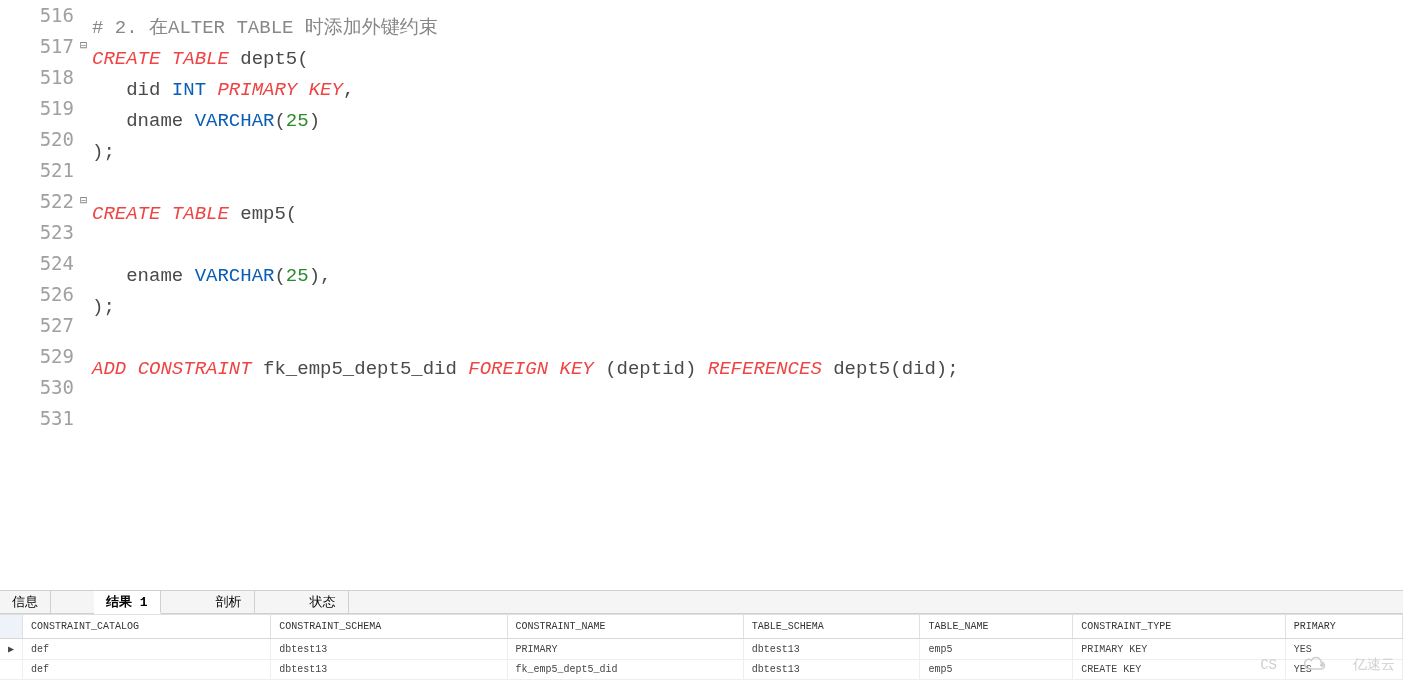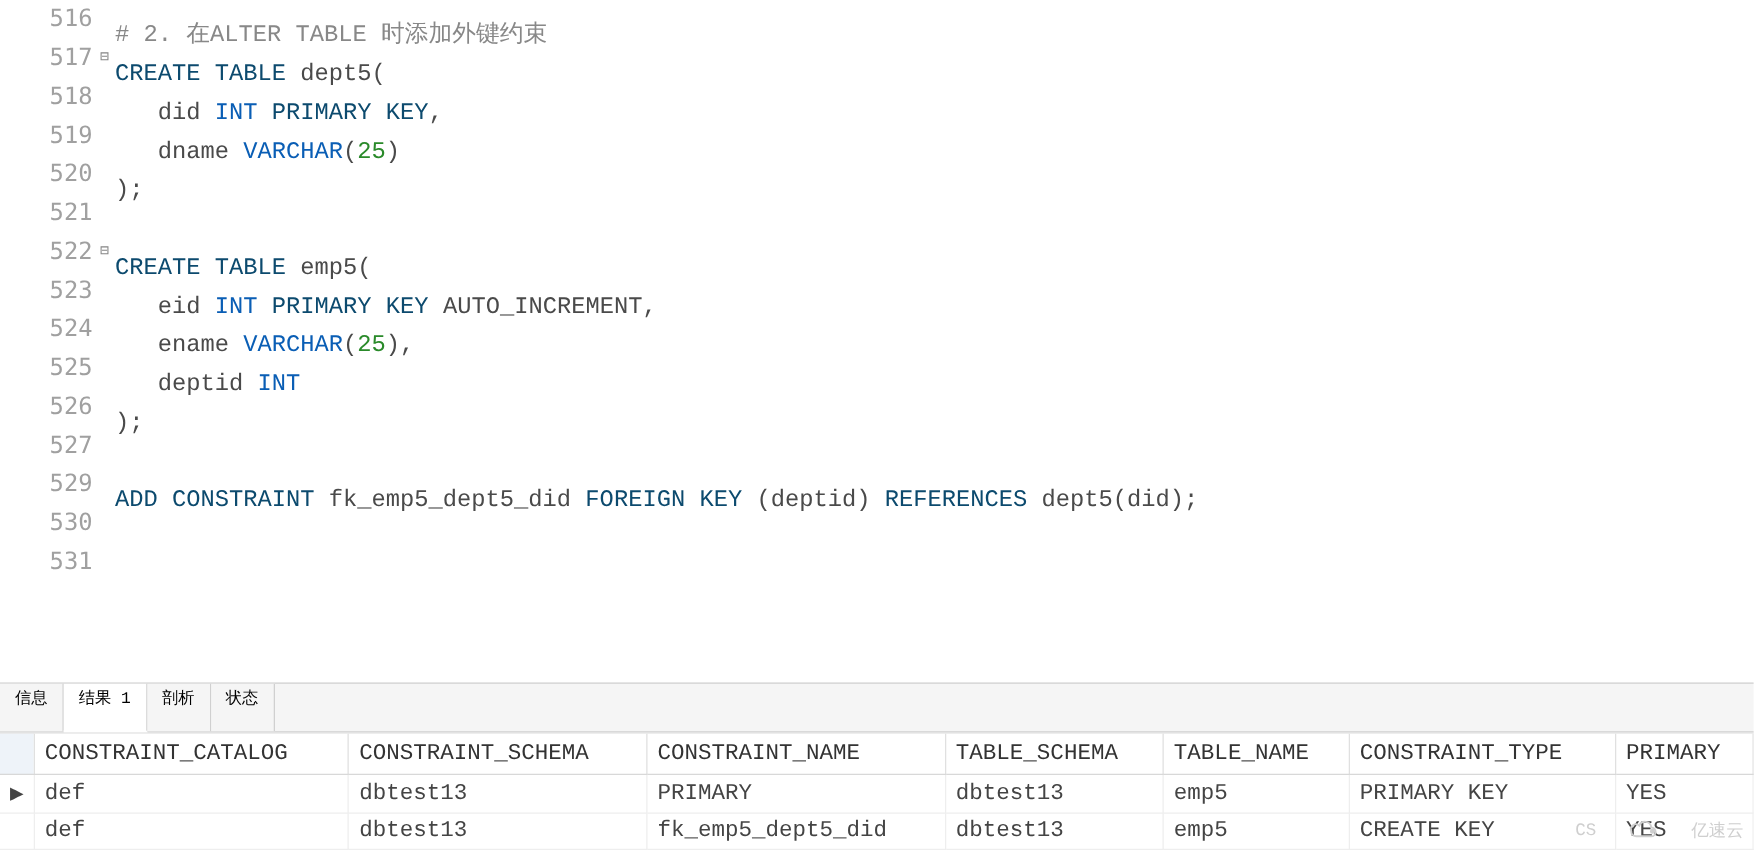--- a/index.html
+++ b/index.html
@@ -37,55 +37,57 @@
     width: 12px;
     color: #888;
     font-size: 12px;
     text-align: left;
   }
   .code {
     white-space: pre;
     color: #4a4a4a;
     margin-top: 13px;
   }
-  .kw { color: #0c4a6e; font-weight: 500; }
+  .kw { color: #ef4444; font-weight: 500; font-style: italic; }
   .dt { color: #0a5eb5; }
   .num { color: #2a8a2a; }
   .cmt { color: #888888; }
   .pn { color: #4a4a4a; }
 
   .tabs {
     display: flex;
     border-bottom: 1px solid #d0d0d0;
     border-top: 1px solid #d0d0d0;
     background: #f5f5f5;
-    height: 40px;
+    height: 24px;
     font-size: 13px;
     align-items: stretch;
+    gap: 43px;
   }
   .tab {
     padding: 3px 12px;
     border-right: 1px solid #d0d0d0;
     background: #f5f5f5;
     cursor: pointer;
     line-height: 18px;
   }
   .tab.active {
     background: #ffffff;
     border-bottom: 2px solid #ffffff;
     margin-bottom: -1px;
+    font-weight: bold;
   }
 
   .results {
     border-top: 1px solid #e0e0e0;
   }
   .result-table {
     width: 100%;
     border-collapse: collapse;
-    font-size: 18px;
+    font-size: 10px;
   }
   .result-table th {
     text-align: left;
     padding: 6px 8px 6px 8px;
     font-weight: normal;
     color: #333;
     border-right: 1px solid #e0e0e0;
     border-bottom: 1px solid #d8d8d8;
     background: #ffffff;
     white-space: nowrap;
@@ -152,31 +154,25 @@
       <div class="code"><span></span></div>
     </div>
     <div class="code-line">
       <div class="gutter">522</div>
       <div class="fold">⊟</div>
       <div class="code"><span class="kw">CREATE</span><span> </span><span class="kw">TABLE</span><span> emp5(</span></div>
     </div>
     <div class="code-line">
       <div class="gutter">523</div>
       <div class="fold"></div>
-      <div class="code"><span>   eid </span><span class="dt">INT</span><span> </span><span class="kw">PRIMARY</span><span> </span><span class="kw">KEY</span><span> AUTO_INCREMENT</span><span class="pn">,</span></div>
     </div>
     <div class="code-line">
       <div class="gutter">524</div>
       <div class="fold"></div>
       <div class="code"><span>   ename </span><span class="dt">VARCHAR</span><span class="pn">(</span><span class="num">25</span><span class="pn">)</span><span class="pn">,</span></div>
-    </div>
-    <div class="code-line">
-      <div class="gutter">525</div>
-      <div class="fold"></div>
-      <div class="code"><span>   deptid </span><span class="dt">INT</span></div>
     </div>
     <div class="code-line">
       <div class="gutter">526</div>
       <div class="fold"></div>
       <div class="code"><span class="pn">);</span></div>
     </div>
     <div class="code-line">
       <div class="gutter">527</div>
       <div class="fold"></div>
       <div class="code"><span></span></div>

